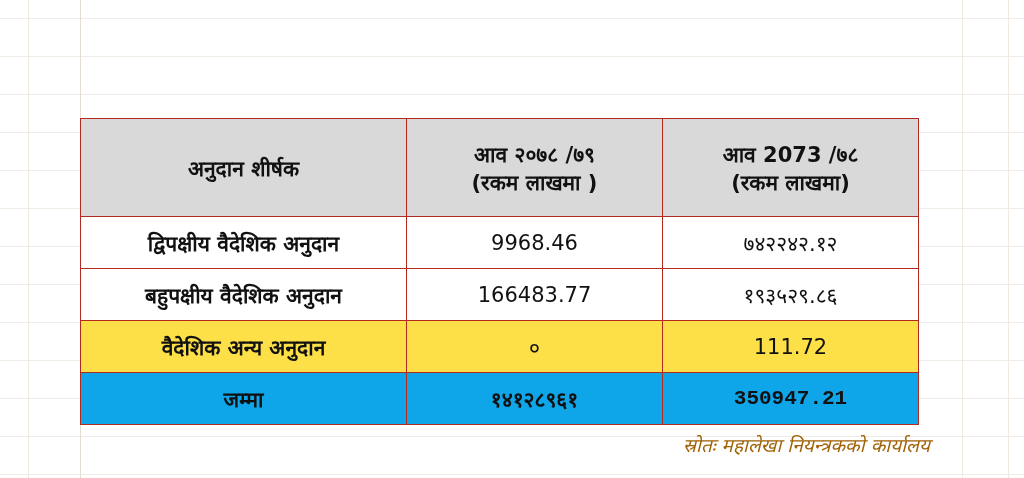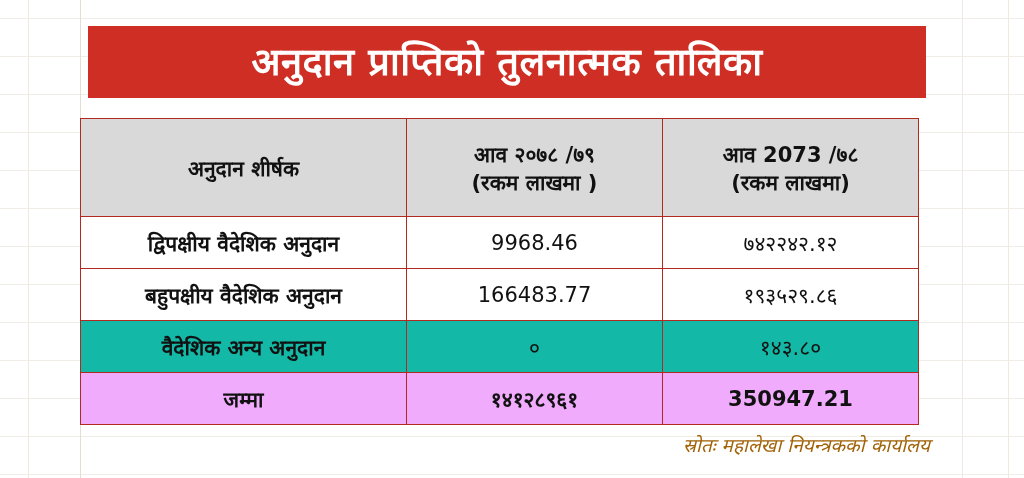--- a/index.html
+++ b/index.html
@@ -97,25 +97,26 @@
     height: 98px;
   }
   thead th .l1 { display: block; }
   thead th .l2 { display: block; }
 
   tbody tr td {
     height: 52px;
     background: #ffffff;
   }
   tbody tr.band td {
-    background: #14b8a6;
+    background: #fde047;
   }
   tbody tr.total td {
-    background: #f0abfc;
-    font-weight: 700;
+    background: #0ea5e9;
+    font-weight: 700;
+    font-family: Liberation Mono, monospace;
   }
   tbody td.label {
     font-weight: 600;
   }
   tbody tr.total td.label {
     font-weight: 700;
   }
 
   .source {
     position: absolute;
@@ -146,23 +147,20 @@
   <div class="h" style="top:436px"></div>
   <div class="h" style="top:474px"></div>
   <div class="v" style="left:28px"></div>
   <div class="v strong" style="left:80px"></div>
   <div class="v" style="left:962px"></div>
   <div class="v" style="left:1008px"></div>
 </div>
 
 <div class="sheet">
 
-  <div class="title-bar">
-    <span class="title-text">अनुदान प्राप्तिको तुलनात्मक तालिका</span>
-  </div>
 
   <table class="grant-table">
     <colgroup>
       <col class="c1">
       <col class="c2">
       <col class="c3">
     </colgroup>
     <thead>
       <tr>
         <th>
@@ -185,21 +183,21 @@
         <td>७४२२४२.१२</td>
       </tr>
       <tr>
         <td class="label">बहुपक्षीय वैदेशिक अनुदान</td>
         <td>166483.77</td>
         <td>१९३५२९.८६</td>
       </tr>
       <tr class="band">
         <td class="label">वैदेशिक अन्य अनुदान</td>
         <td>०</td>
-        <td>१४३.८०</td>
+        <td>111.72</td>
       </tr>
       <tr class="total">
         <td class="label">जम्मा</td>
         <td>१४१२८९६१</td>
         <td>350947.21</td>
       </tr>
     </tbody>
   </table>
 
   <div class="source">स्रोतः महालेखा नियन्त्रकको कार्यालय</div>

